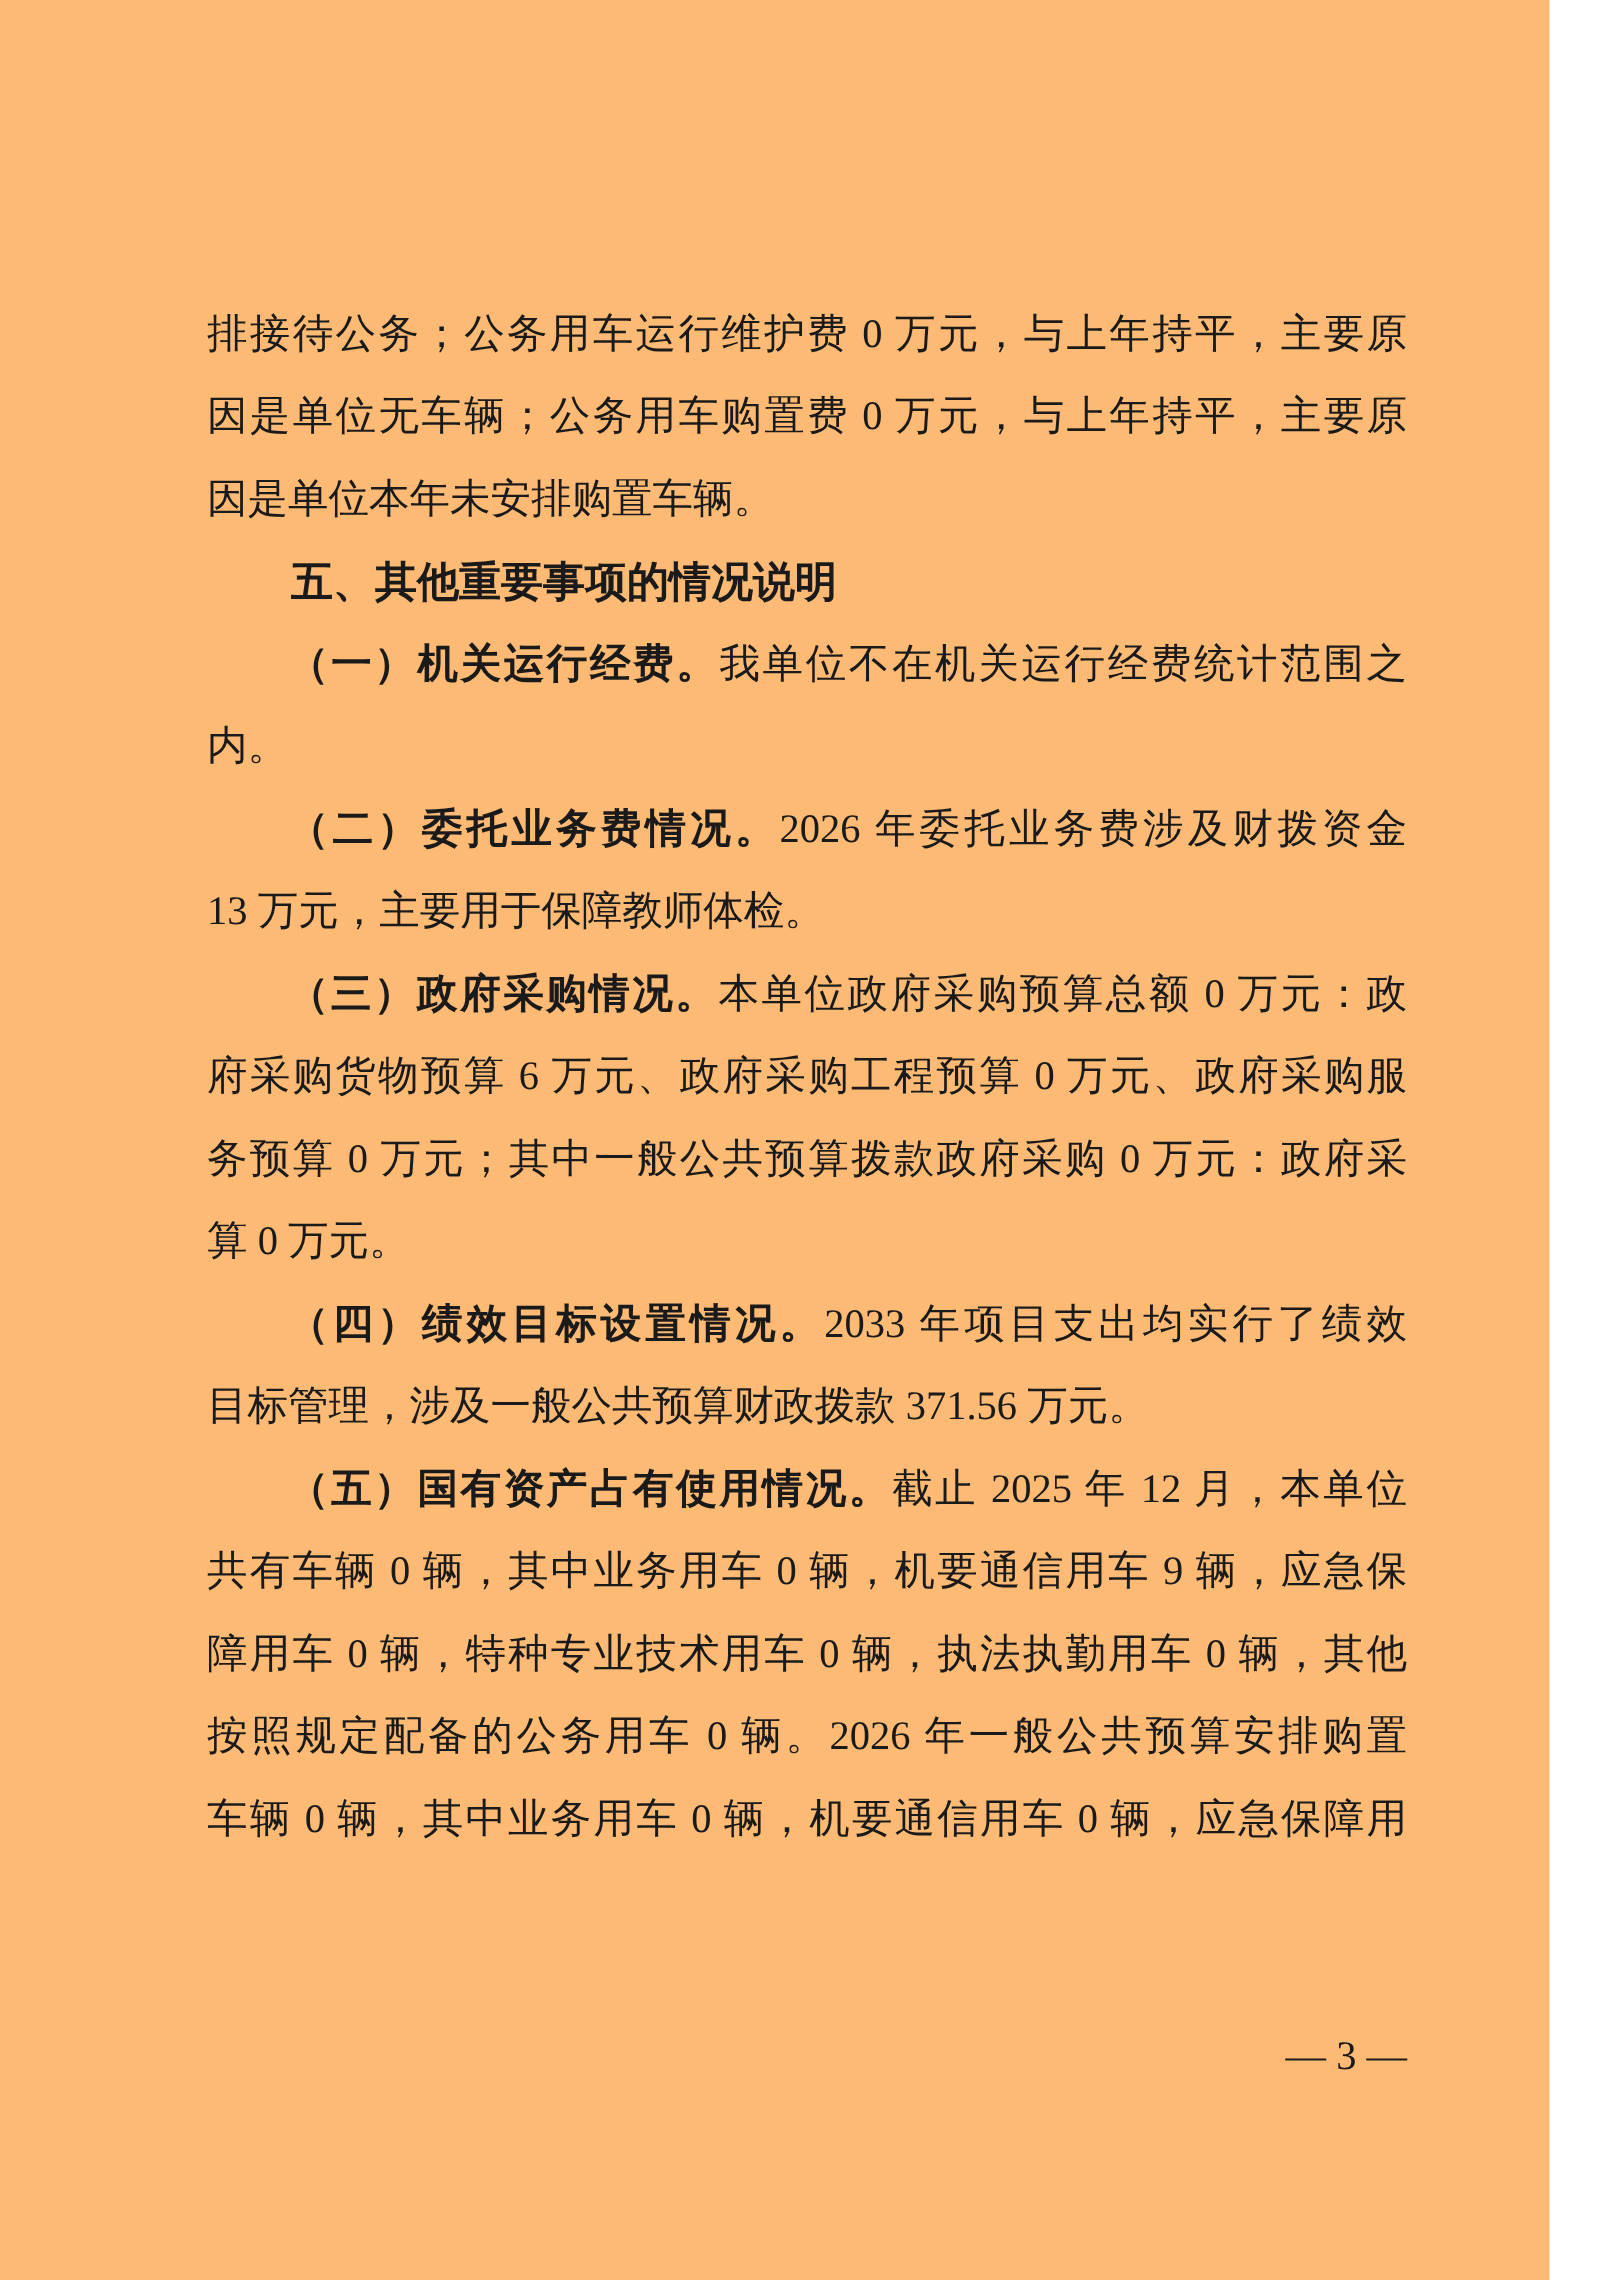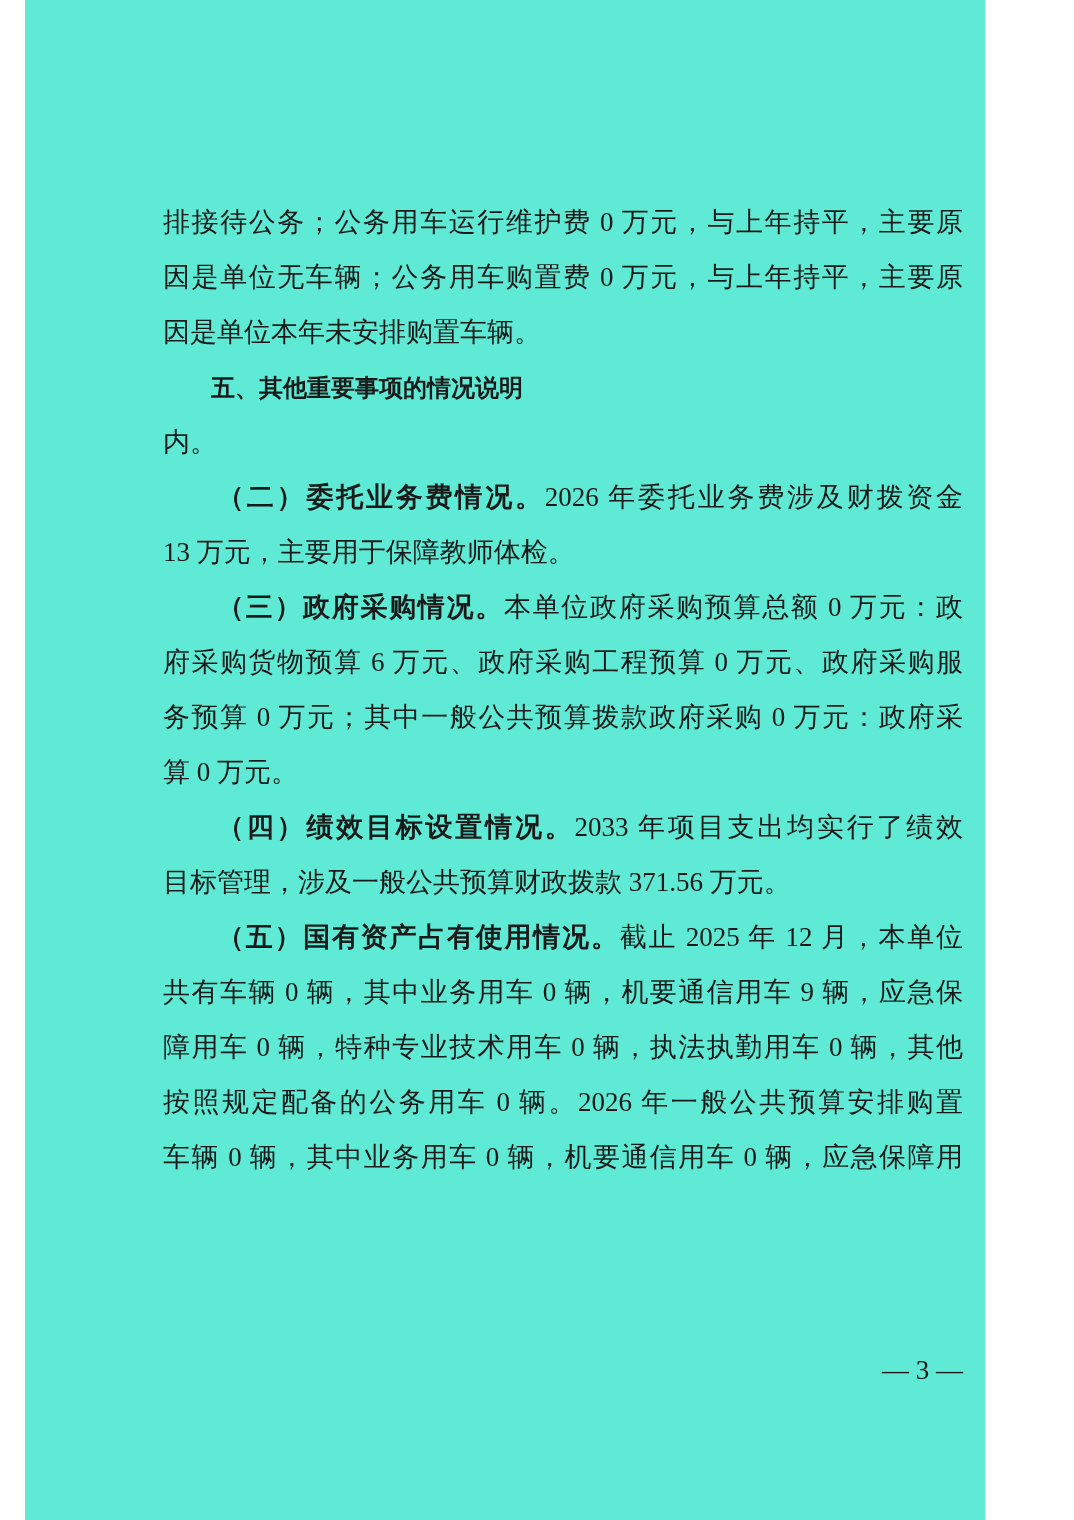--- a/index.html
+++ b/index.html
@@ -6,24 +6,23 @@
   html, body { width: 1074px; height: 1520px; }
   body {
     background: #ffffff;
     color: #1a1a1a;
     font-family: "Liberation Serif", "DejaVu Serif", serif;
     position: relative;
   }
   .page {
     position: absolute;
     left: 0; top: 0;
-    width: 960px; height: 1520px;
-    background: #5eead4;
+    width: 1033px; height: 1520px;
+    background: #fdba74;
     overflow: hidden;
-    margin-left: 25px;
   }
   .content {
     position: absolute;
     left: 138px;
     top: 195px;
     width: 800px;
     font-size: 27px;
     line-height: 55px;
   }
   .para { margin: 0; }
@@ -31,21 +30,21 @@
     display: block;
     text-align: justify;
     text-align-last: justify;
     text-justify: inter-character;
   }
   .line.end { text-align-last: left; }
   .ind { text-indent: 2em; }
   .heading {
     font-family: "Liberation Sans", "DejaVu Sans", sans-serif;
     font-weight: 700;
-    font-size: 24px;
+    font-size: 28px;
     line-height: 55px;
     text-indent: 2em;
     text-align: left;
   }
   .lead { font-weight: 700; }
   .footer {
     position: absolute;
     left: 138px;
     top: 1350px;
     width: 800px;
@@ -62,20 +61,21 @@
 
     <p class="para">
       <span class="line">排接待公务；公务用车运行维护费 0 万元，与上年持平，主要原</span>
       <span class="line">因是单位无车辆；公务用车购置费 0 万元，与上年持平，主要原</span>
       <span class="line end">因是单位本年未安排购置车辆。</span>
     </p>
 
     <h2 class="heading">五、其他重要事项的情况说明</h2>
 
     <p class="para">
+      <span class="line ind"><b class="lead">（一）机关运行经费。</b><span>我单位不在机关运行经费统计范围之</span></span>
       <span class="line end">内。</span>
     </p>
 
     <p class="para">
       <span class="line ind"><b class="lead">（二）委托业务费情况。</b><span>2026 年委托业务费涉及财拨资金</span></span>
       <span class="line end">13 万元，主要用于保障教师体检。</span>
     </p>
 
     <p class="para">
       <span class="line ind"><b class="lead">（三）政府采购情况。</b><span>本单位政府采购预算总额 0 万元：政</span></span>

